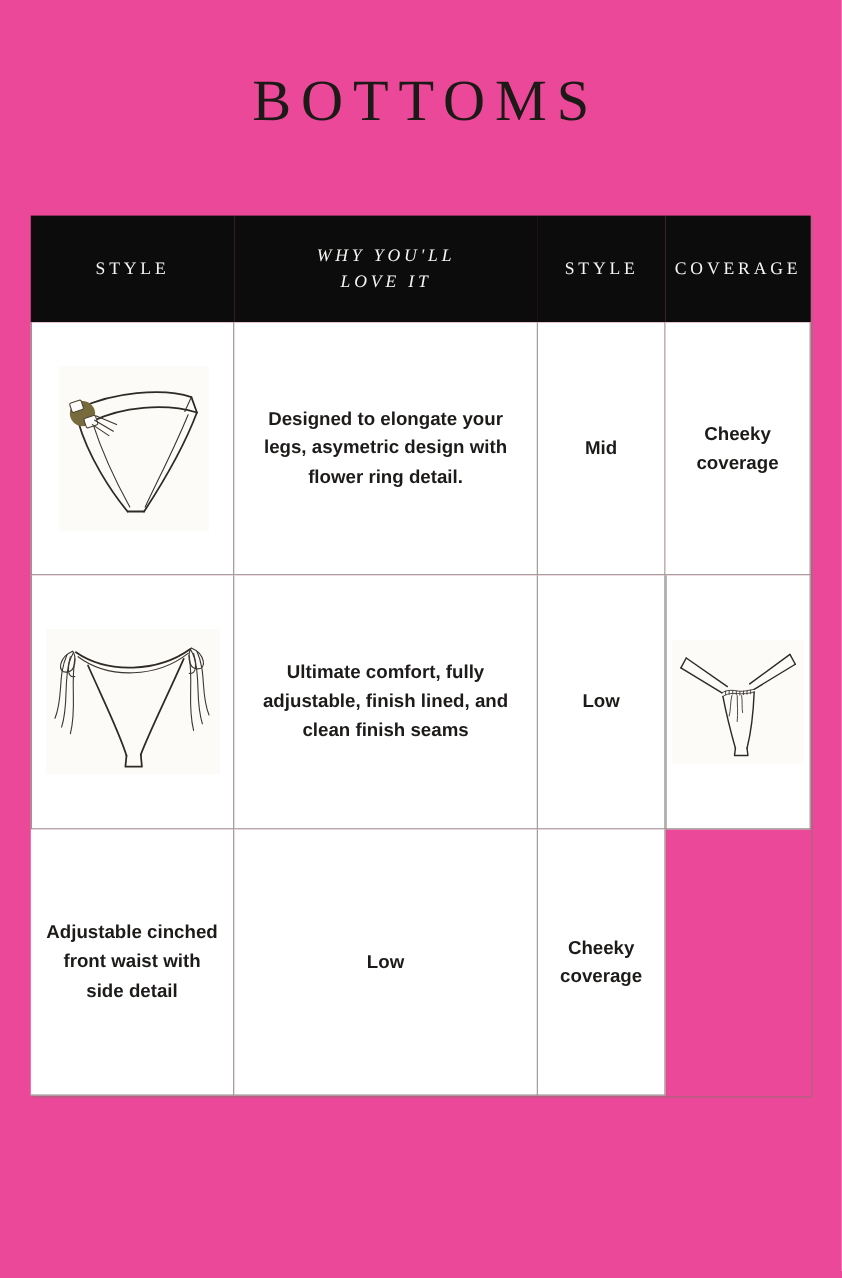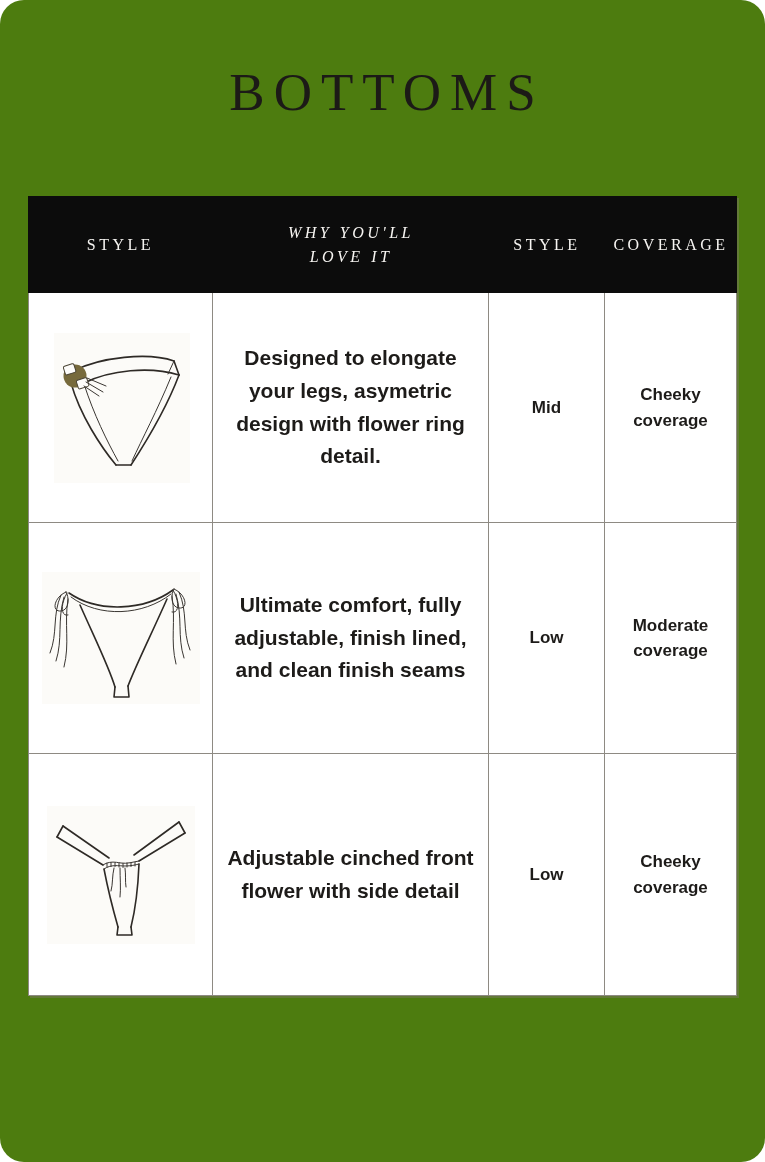--- a/index.html
+++ b/index.html
@@ -1,22 +1,21 @@
 <!DOCTYPE html>
 <html><head>
 <meta charset="utf-8">
 <style>
   html,body{margin:0;padding:0;}
   .page{
     position:relative;
     width:765px;height:1162px;
-    background:#4d7c0f;
+    background:#ec4899;
     font-family:"Liberation Sans", sans-serif;
     overflow:hidden;
-    border-radius:24px;
   }
   .page-title{
     position:absolute;
     top:62px;left:0;width:765px;
     margin:0;
     text-align:center;
     font-family:"Liberation Serif", serif;
     font-weight:400;
     font-size:53px;
     letter-spacing:9px;
@@ -49,21 +48,21 @@
   .cell{
     background:#ffffff;
     border-right:1px solid #8e8a83;
     border-bottom:1px solid #8e8a83;
     display:flex;align-items:center;justify-content:center;
     text-align:center;
     box-sizing:border-box;
   }
   .cell.first{border-left:1px solid #8e8a83;}
   .desc{
-    font-size:21px;
+    font-size:17px;
     font-weight:600;
     line-height:1.55;
     color:#1d1b19;
     padding:0 12px;
     margin:0;
   }
   .val{
     font-size:17px;
     font-weight:600;
     line-height:1.5;
@@ -146,23 +145,20 @@
         <path class="ln-thin" d="M 136 32 C 140 58, 134 76, 140 100"></path>
         <path class="ln-thin" d="M 143 28 C 152 48, 146 66, 154 86"></path>
       </svg>
     </div>
     <div class="cell">
       <p class="desc">Ultimate comfort, fully adjustable, finish lined, and clean finish seams</p>
     </div>
     <div class="cell">
       <span class="val">Low</span>
     </div>
-    <div class="cell">
-      <span class="val">Moderate coverage</span>
-    </div>
 
     <div class="cell first">
       <svg class="illus" width="160" height="150" viewBox="0 0 160 150">
         <rect class="imgbg" x="6" y="6" width="148" height="138"></rect>
         <path class="ln" d="M 16 37 L 62 65"></path>
         <path class="ln" d="M 22 26 L 68 58"></path>
         <path class="ln" d="M 16 37 L 22 26"></path>
         <path class="ln" d="M 144 33 L 98 61"></path>
         <path class="ln" d="M 138 22 L 93 55"></path>
         <path class="ln" d="M 144 33 L 138 22"></path>
@@ -171,21 +167,21 @@
         <path class="ln-thin" d="M 66 63 l 0 4 M 70 62.5 l 0 4 M 74 62.5 l 0 4 M 78 63 l 0 4 M 82 63.5 l 0 4 M 86 63 l 0 4 M 90 62.5 l 0 4 M 94 62 l 0 4"></path>
         <path class="ln-thin" d="M 73 68 c -2 8, -1 16, -3 23"></path>
         <path class="ln-thin" d="M 79 68 c 0 10, 1 20, 0 29"></path>
         <path class="ln-thin" d="M 84 68 c 1 7, 0 13, 1 19"></path>
         <path class="ln" d="M 63 69 C 68 95, 73 113, 77 127"></path>
         <path class="ln" d="M 77 127 L 76 135 L 91 135 L 90 127"></path>
         <path class="ln" d="M 90 127 C 94 111, 97 89, 98 64"></path>
       </svg>
     </div>
     <div class="cell">
-      <p class="desc">Adjustable cinched front flower with side detail</p>
+      <p class="desc">Adjustable cinched front waist with side detail</p>
     </div>
     <div class="cell">
       <span class="val">Low</span>
     </div>
     <div class="cell">
       <span class="val">Cheeky coverage</span>
     </div>
 
   </div>
 </div>

